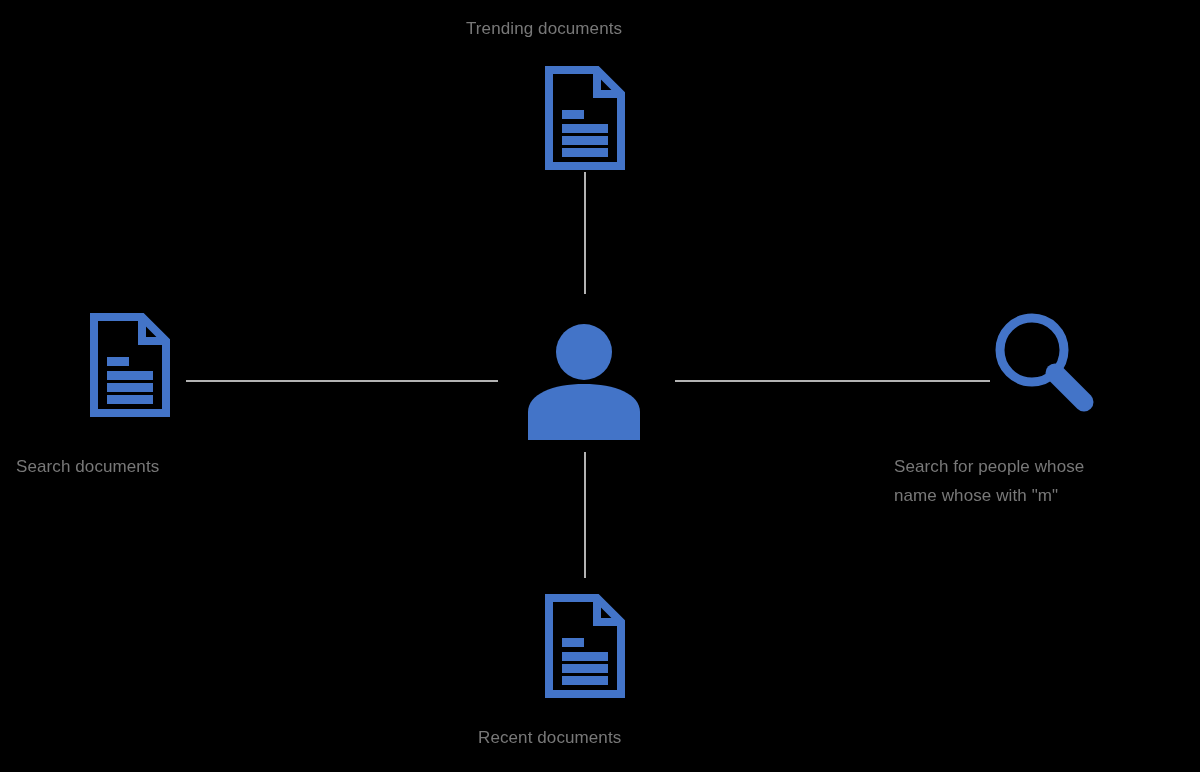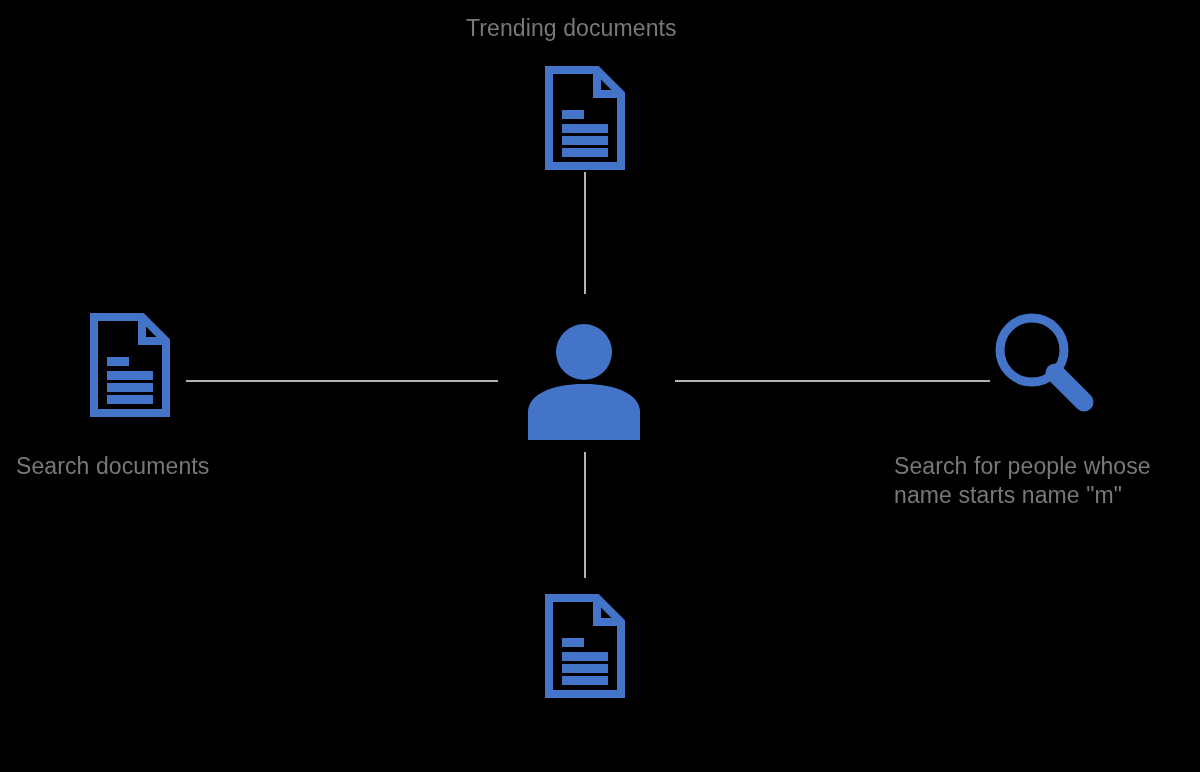--- a/index.html
+++ b/index.html
@@ -31,21 +31,21 @@
 
   #line-left   { left: 186px; top: 380px; width: 312px; }
   #line-right  { left: 675px; top: 380px; width: 315px; }
   #line-top    { left: 584px; top: 172px; height: 122px; }
   #line-bottom { left: 584px; top: 452px; height: 126px; }
 
   
   .label {
     position: absolute;
     color: #787878;
-    font-size: 23px;
+    font-size: 17px;
     line-height: 29px;
     letter-spacing: 0.1px;
     white-space: pre-line;
     font-family: "Liberation Sans", sans-serif;
   }
   #label-trending { left: 466px; top: 14px; }
   #label-shared   { left: 16px;  top: 452px; }
   #label-recent   { left: 478px; top: 723px; }
   #label-search   { left: 894px; top: 452px; width: 270px; }
 
@@ -108,28 +108,29 @@
 
   <div class="icon-wrap" id="icon-search">
     <span>
       <svg viewBox="0 0 104 100" xmlns="http://www.w3.org/2000/svg">
         <circle cx="40" cy="38" r="32" fill="none" stroke="#4374c8" stroke-width="9"></circle>
         <path d="M63 61 L92 90" stroke="#4374c8" stroke-width="19" stroke-linecap="round" fill="none"></path>
       </svg>
     </span>
   </div>
   <div class="label" id="label-search">Search for people whose
-name starts name "m"</div>
+name whose with "m"</div>
 
   <div class="icon-wrap" id="icon-recent">
     <span>
       <svg viewBox="0 0 80 104" xmlns="http://www.w3.org/2000/svg">
         <path d="M4 4 H52 L76 28 V100 H4 Z" fill="none" stroke="#4374c8" stroke-width="8"></path>
         <path d="M52 4 V28 H76" fill="none" stroke="#4374c8" stroke-width="8"></path>
         <rect x="17" y="44" width="22" height="9" fill="#4374c8"></rect>
         <rect x="17" y="58" width="46" height="9" fill="#4374c8"></rect>
         <rect x="17" y="70" width="46" height="9" fill="#4374c8"></rect>
         <rect x="17" y="82" width="46" height="9" fill="#4374c8"></rect>
       </svg>
     </span>
   </div>
+  <div class="label" id="label-recent">Recent documents</div>
 
 </div>
 
 </body></html>

